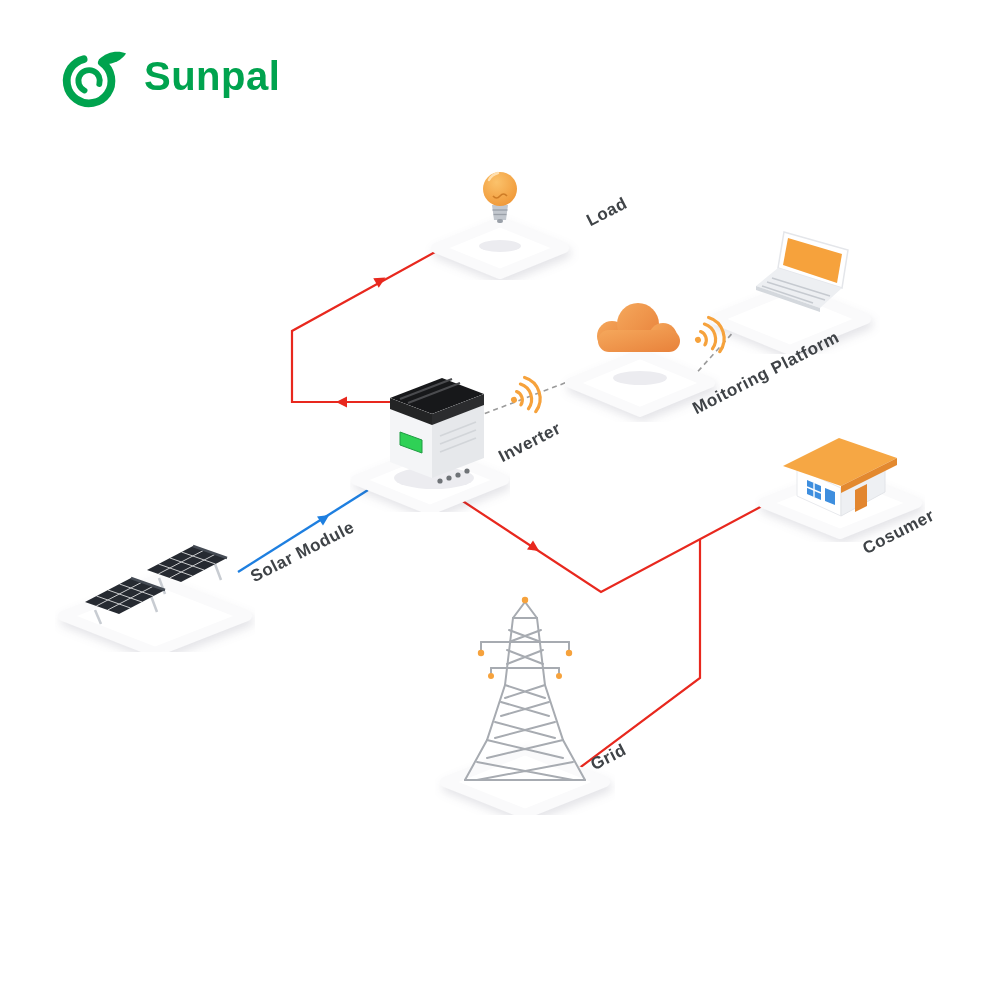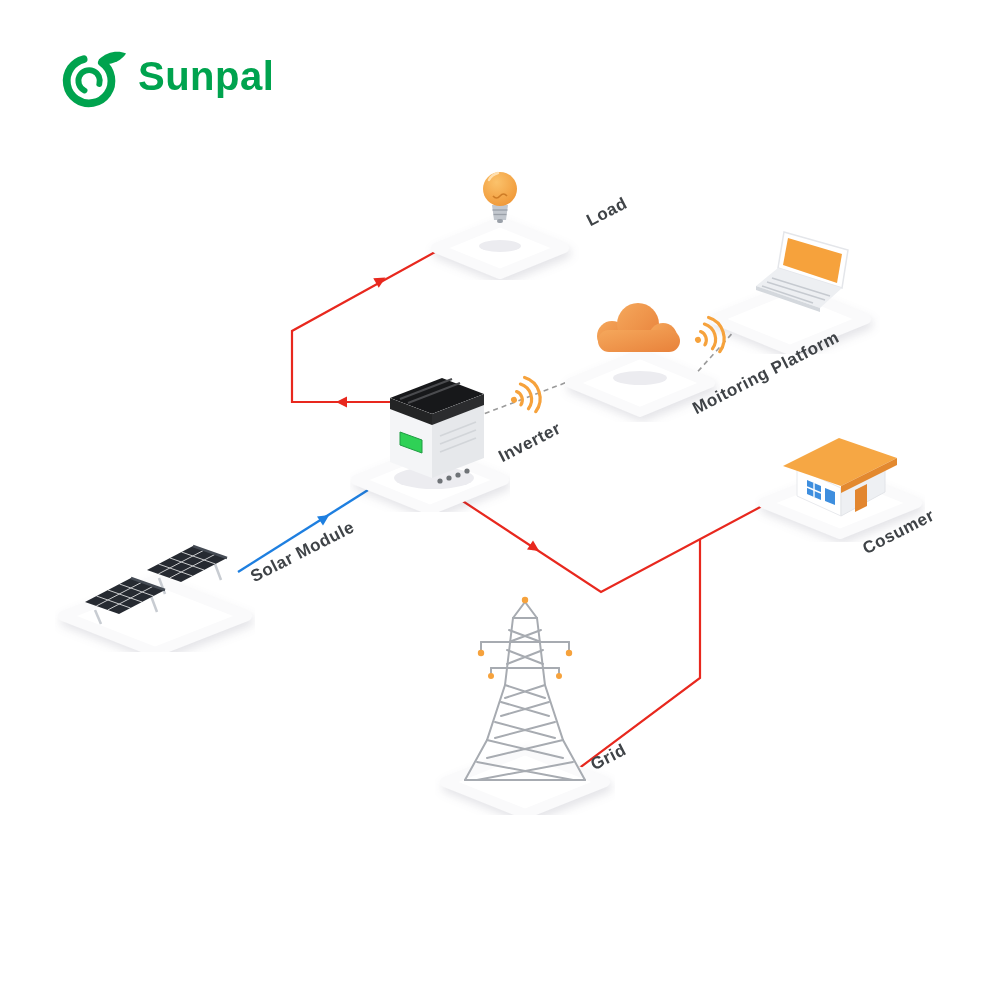--- a/index.html
+++ b/index.html
@@ -3,21 +3,21 @@
 <meta charset="utf-8">
 <style>
   html,body{margin:0;padding:0;background:#fff;}
   .canvas{position:relative;width:1000px;height:1000px;background:#ffffff;overflow:hidden;
           font-family:"Liberation Sans",sans-serif;}
   .wires{position:absolute;left:0;top:0;z-index:1;pointer-events:none;}
   .node{position:absolute;z-index:2;}
   .wifi{position:absolute;z-index:3;transform:rotate(-18deg);}
   .dlabel{position:absolute;z-index:4;font-size:17px;font-weight:600;color:#3f4347;
           letter-spacing:.6px;white-space:nowrap;transform:rotate(-27deg);transform-origin:0 50%;}
-  .logo{position:absolute;left:56px;top:40px;display:flex;align-items:center;gap:10px;z-index:5;}
+  .logo{position:absolute;left:56px;top:40px;display:flex;align-items:center;gap:16px;z-index:5;}
   .logo-text{font-size:40px;font-weight:700;color:#00A34E;letter-spacing:.5px;}
   .platform{fill:#ffffff;stroke:#fafafb;stroke-width:10;stroke-linejoin:round;
             filter:drop-shadow(2px 5px 5px rgba(50,50,80,0.13));}
   .lattice{stroke:#a7abb1;stroke-width:2;fill:none;stroke-linecap:round;}
 </style>
 </head>
 <body>
 
 <div class="canvas">
 

